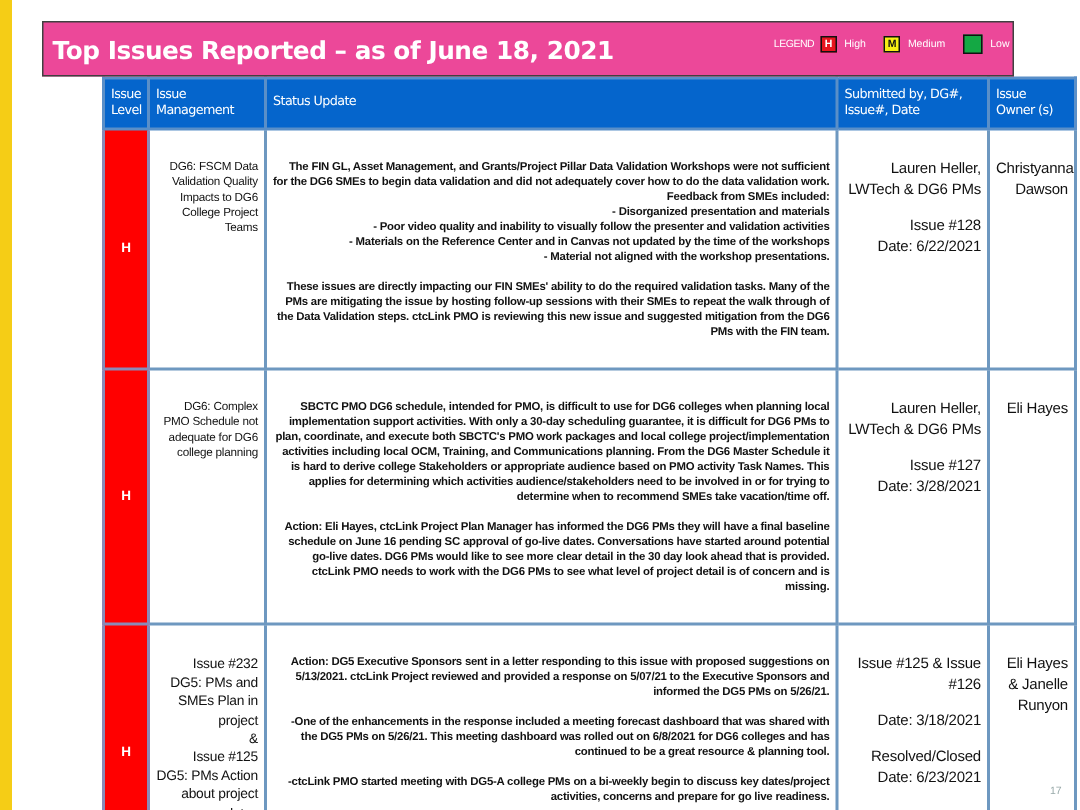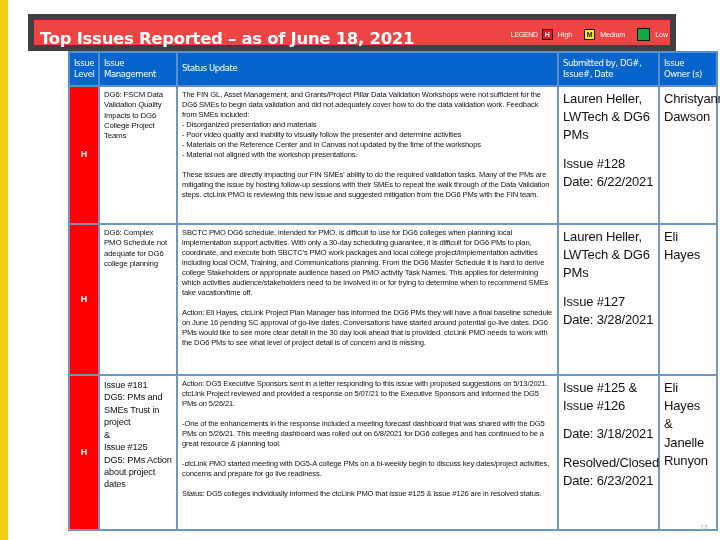--- a/index.html
+++ b/index.html
@@ -1,36 +1,36 @@
 <!DOCTYPE html>
 <html><head>
 <meta charset="utf-8">
 <style>
   html, body { margin:0; padding:0; }
   body { width:720px; height:540px; background:#ffffff; position:relative; overflow:hidden; font-family:"Liberation Sans", sans-serif; }
   .yellow-bar { position:absolute; left:0; top:0; width:8px; height:540px; background:#f5cd16; }
   .sheet { position:absolute; left:28px; top:14px; width:648px; }
-  .title-bar { height:37px; background:#ef4444; position:relative; border:6px solid #404040; box-sizing:border-box; }
+  .title-bar { height:37px; background:#ec4899; position:relative; border:1px solid #404040; box-sizing:border-box; }
   .title { position:absolute; left:6px; top:9px; color:#fff; font-size:16.5px; font-weight:bold; font-family:"DejaVu Sans", sans-serif; letter-spacing:-0.3px; }
   .legend { position:absolute; right:2px; top:8px; display:flex; align-items:center; color:#fff; font-size:7px; }
   .legend .lbl { margin-right:4px; letter-spacing:-0.3px; }
   .sw { width:11px; height:11px; border:1.5px solid #111; box-sizing:border-box; display:inline-flex; align-items:center; justify-content:center; font-size:7px; font-weight:bold; margin-right:5px; }
   .sw.h { background:#e8141e; color:#fff; }
   .sw.m { background:#f6ef13; color:#111; }
   .sw.l { background:#14a844; width:13px; height:13px; }
   .legend .txt { margin-right:12px; }
   .legend .txt.last { margin-right:0; }
   table { border-collapse:collapse; width:648px; table-layout:fixed;margin-left:40px; }
   th { background:#0565cc; color:#fff; font-weight:normal; font-size:8.5px; text-align:left; vertical-align:middle; padding:2px 4px; border:2px solid #5a8fc8; height:28px; line-height:1.3; font-family:"DejaVu Sans", sans-serif; letter-spacing:-0.4px; }
-  td { border:2px solid #6e98c0; vertical-align:top; font-size:7.6px; line-height:1.32; padding:3px 4px; color:#111; letter-spacing:-0.15px; }
+  td { border:2px solid #6e98c0; vertical-align:top; font-size:7.6px; line-height:1.32; padding:19px 4px; color:#111; letter-spacing:-0.15px;text-align:right; }
   td.level { background:#ff0000; color:#fff; font-weight:bold; font-size:9px; text-align:center; vertical-align:middle; border-color:#8a8ab8; padding:0; }
   td.desc { font-size:7.8px; }
   td.desc.big { font-size:9.2px; line-height:1.35; }
-  td.sub, td.own { font-size:13px; line-height:1.4; }
-  .para { margin:0; }
+  td.sub, td.own { font-size:10px; line-height:1.4; }
+  .para { margin:0;font-weight:bold; }
   .gap { height:10px; }
   .page-num { position:absolute; left:700px; top:524px; font-size:7px; color:#9aa; }
 </style>
 </head>
 <body>
 
 <div class="yellow-bar"></div>
 
 <div class="sheet">
   <div class="title-bar">
@@ -64,21 +64,21 @@
       </tr>
     </thead>
     <tbody>
 
       <tr style="height:138px">
         <td class="level">H</td>
         <td class="desc">DG6: FSCM Data Validation Quality Impacts to DG6 College Project Teams</td>
         <td>
           <p class="para">The FIN GL, Asset Management, and Grants/Project Pillar Data Validation Workshops were not sufficient for the DG6 SMEs to begin data validation and did not adequately cover how to do the data validation work. Feedback from SMEs included:</p>
           <p class="para">- Disorganized presentation and materials</p>
-          <p class="para">- Poor video quality and inability to visually follow the presenter and determine activities</p>
+          <p class="para">- Poor video quality and inability to visually follow the presenter and validation activities</p>
           <p class="para">- Materials on the Reference Center and in Canvas not updated by the time of the workshops</p>
           <p class="para">- Material not aligned with the workshop presentations.</p>
           <div class="gap"></div>
           <p class="para">These issues are directly impacting our FIN SMEs' ability to do the required validation tasks. Many of the PMs are mitigating the issue by hosting follow-up sessions with their SMEs to repeat the walk through of the Data Validation steps. ctcLink PMO is reviewing this new issue and suggested mitigation from the DG6 PMs with the FIN team.</p>
         </td>
         <td class="sub">
           <div>Lauren Heller, LWTech &amp; DG6 PMs</div>
           <div class="gap"></div>
           <div>Issue #128</div>
           <div>Date: 6/22/2021</div>
@@ -99,22 +99,22 @@
           <div class="gap"></div>
           <div>Issue #127</div>
           <div>Date: 3/28/2021</div>
         </td>
         <td class="own">Eli Hayes</td>
       </tr>
 
       <tr style="height:155px">
         <td class="level">H</td>
         <td class="desc big">
-          <div>Issue #181</div>
-          <div>DG5: PMs and SMEs Trust in project</div>
+          <div>Issue #232</div>
+          <div>DG5: PMs and SMEs Plan in project</div>
           <div>&amp;</div>
           <div>Issue #125</div>
           <div>DG5: PMs Action about project dates</div>
         </td>
         <td>
           <p class="para">Action: DG5 Executive Sponsors sent in a letter responding to this issue with proposed suggestions on 5/13/2021. ctcLink Project reviewed and provided a response on 5/07/21 to the Executive Sponsors and  informed the DG5 PMs on 5/26/21.</p>
           <div class="gap"></div>
           <p class="para">-One of the enhancements in the response included a meeting forecast dashboard that was shared with the DG5 PMs on 5/26/21. This meeting dashboard was rolled out on 6/8/2021 for DG6 colleges and has continued to be a great resource &amp; planning tool.</p>
           <div class="gap"></div>
           <p class="para">-ctcLink PMO started meeting with DG5-A college PMs on a bi-weekly begin  to discuss key dates/project activities, concerns and prepare for go live readiness.</p>

